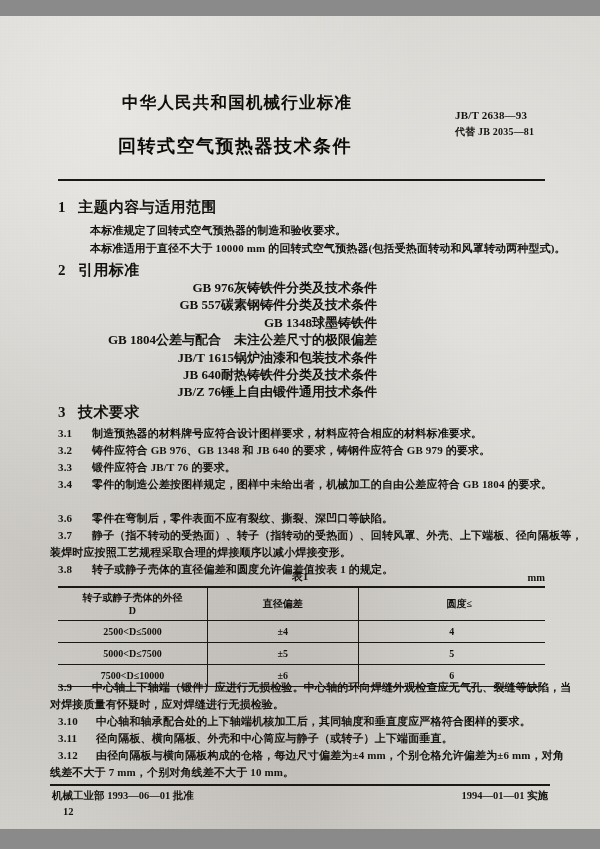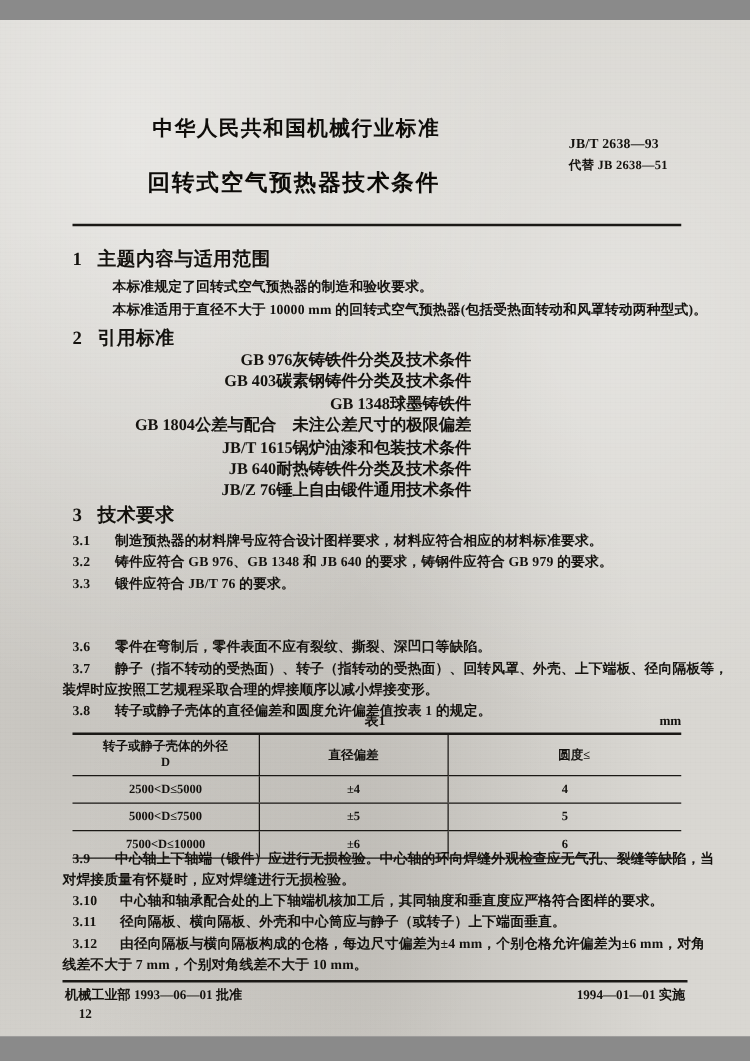--- a/index.html
+++ b/index.html
@@ -213,54 +213,57 @@
   }
 </style>
 </head>
 <body>
 
 <div class="page">
 
   <div class="hdr-line1">中华人民共和国机械行业标准</div>
   <div class="hdr-title">回转式空气预热器技术条件</div>
   <div class="std-no">JB/T 2638—93</div>
-  <div class="std-replaces">代替 JB 2638—51</div>
+  <div class="std-replaces">代替 JB 2035—81</div>
   <div class="rule-top"></div>
 
   <div class="sec-head" style="left:58px; top:182px;">
     <span class="sec-num">1</span><span>主题内容与适用范围</span>
   </div>
   <div class="para nowrap" style="left:90px; top:206px;">本标准规定了回转式空气预热器的制造和验收要求。</div>
   <div class="para nowrap" style="left:90px; top:224px;">本标准适用于直径不大于 10000 mm 的回转式空气预热器(包括受热面转动和风罩转动两种型式)。</div>
 
   <div class="sec-head" style="left:58px; top:245px;">
     <span class="sec-num">2</span><span>引用标准</span>
   </div>
   <div class="ref-list">
     <span class="ref-row"><span class="ref-code">GB 976</span><span>灰铸铁件分类及技术条件</span></span>
-    <span class="ref-row"><span class="ref-code">GB 403</span><span>碳素钢铸件分类及技术条件</span></span>
+    <span class="ref-row"><span class="ref-code">GB 557</span><span>碳素钢铸件分类及技术条件</span></span>
     <span class="ref-row"><span class="ref-code">GB 1348</span><span>球墨铸铁件</span></span>
     <span class="ref-row"><span class="ref-code">GB 1804</span><span>公差与配合　未注公差尺寸的极限偏差</span></span>
     <span class="ref-row"><span class="ref-code">JB/T 1615</span><span>锅炉油漆和包装技术条件</span></span>
     <span class="ref-row"><span class="ref-code">JB 640</span><span>耐热铸铁件分类及技术条件</span></span>
     <span class="ref-row"><span class="ref-code">JB/Z 76</span><span>锤上自由锻件通用技术条件</span></span>
   </div>
 
   <div class="sec-head" style="left:58px; top:387px;">
     <span class="sec-num">3</span><span>技术要求</span>
   </div>
 
   <div class="item nowrap" style="left:58px; top:409px;">
     <span class="item-num">3.1</span><span>制造预热器的材料牌号应符合设计图样要求，材料应符合相应的材料标准要求。</span>
   </div>
   <div class="item nowrap" style="left:58px; top:426px;">
     <span class="item-num">3.2</span><span>铸件应符合 GB 976、GB 1348 和 JB 640 的要求，铸钢件应符合 GB 979 的要求。</span>
   </div>
   <div class="item nowrap" style="left:58px; top:443px;">
     <span class="item-num">3.3</span><span>锻件应符合 JB/T 76 的要求。</span>
+  </div>
+  <div class="item nowrap" style="left:58px; top:460px;">
+    <span class="item-num">3.4</span><span>零件的制造公差按图样规定，图样中未给出者，机械加工的自由公差应符合 GB 1804 的要求。</span>
   </div>
   <div class="item nowrap" style="left:58px; top:494px;">
     <span class="item-num">3.6</span><span>零件在弯制后，零件表面不应有裂纹、撕裂、深凹口等缺陷。</span>
   </div>
   <div class="item nowrap" style="left:58px; top:511px;">
     <span class="item-num">3.7</span><span>静子（指不转动的受热面）、转子（指转动的受热面）、回转风罩、外壳、上下端板、径向隔板等，</span>
   </div>
   <div class="item nowrap" style="left:50px; top:528px;">装焊时应按照工艺规程采取合理的焊接顺序以减小焊接变形。</div>
   <div class="item nowrap" style="left:58px; top:545px;">
     <span class="item-num">3.8</span><span>转子或静子壳体的直径偏差和圆度允许偏差值按表 1 的规定。</span>

